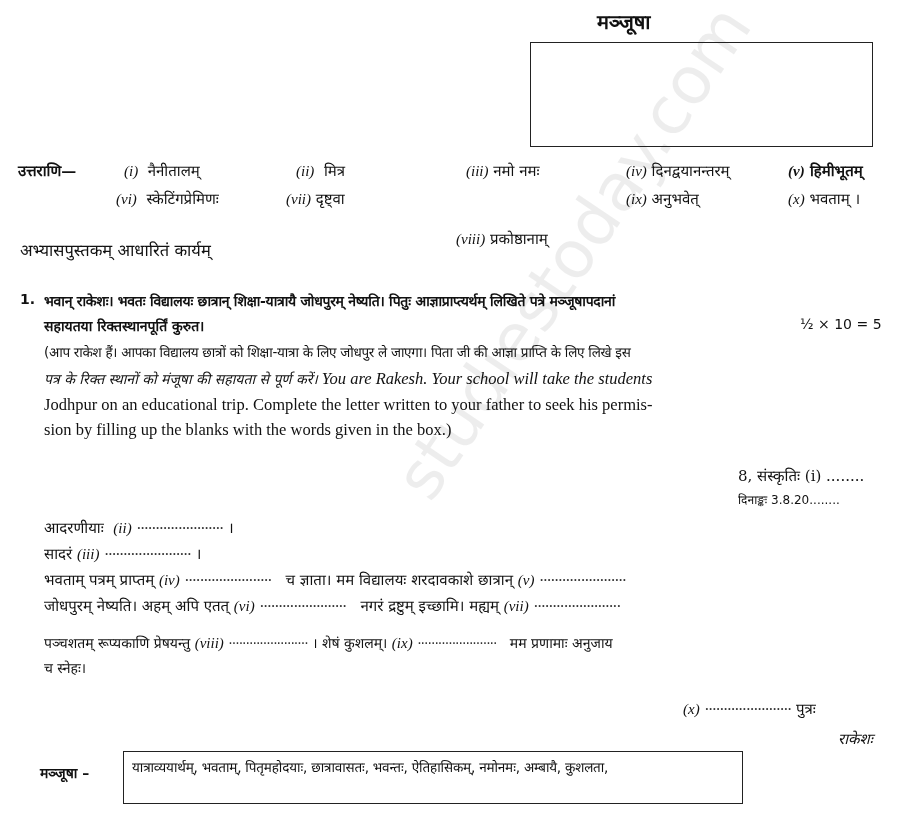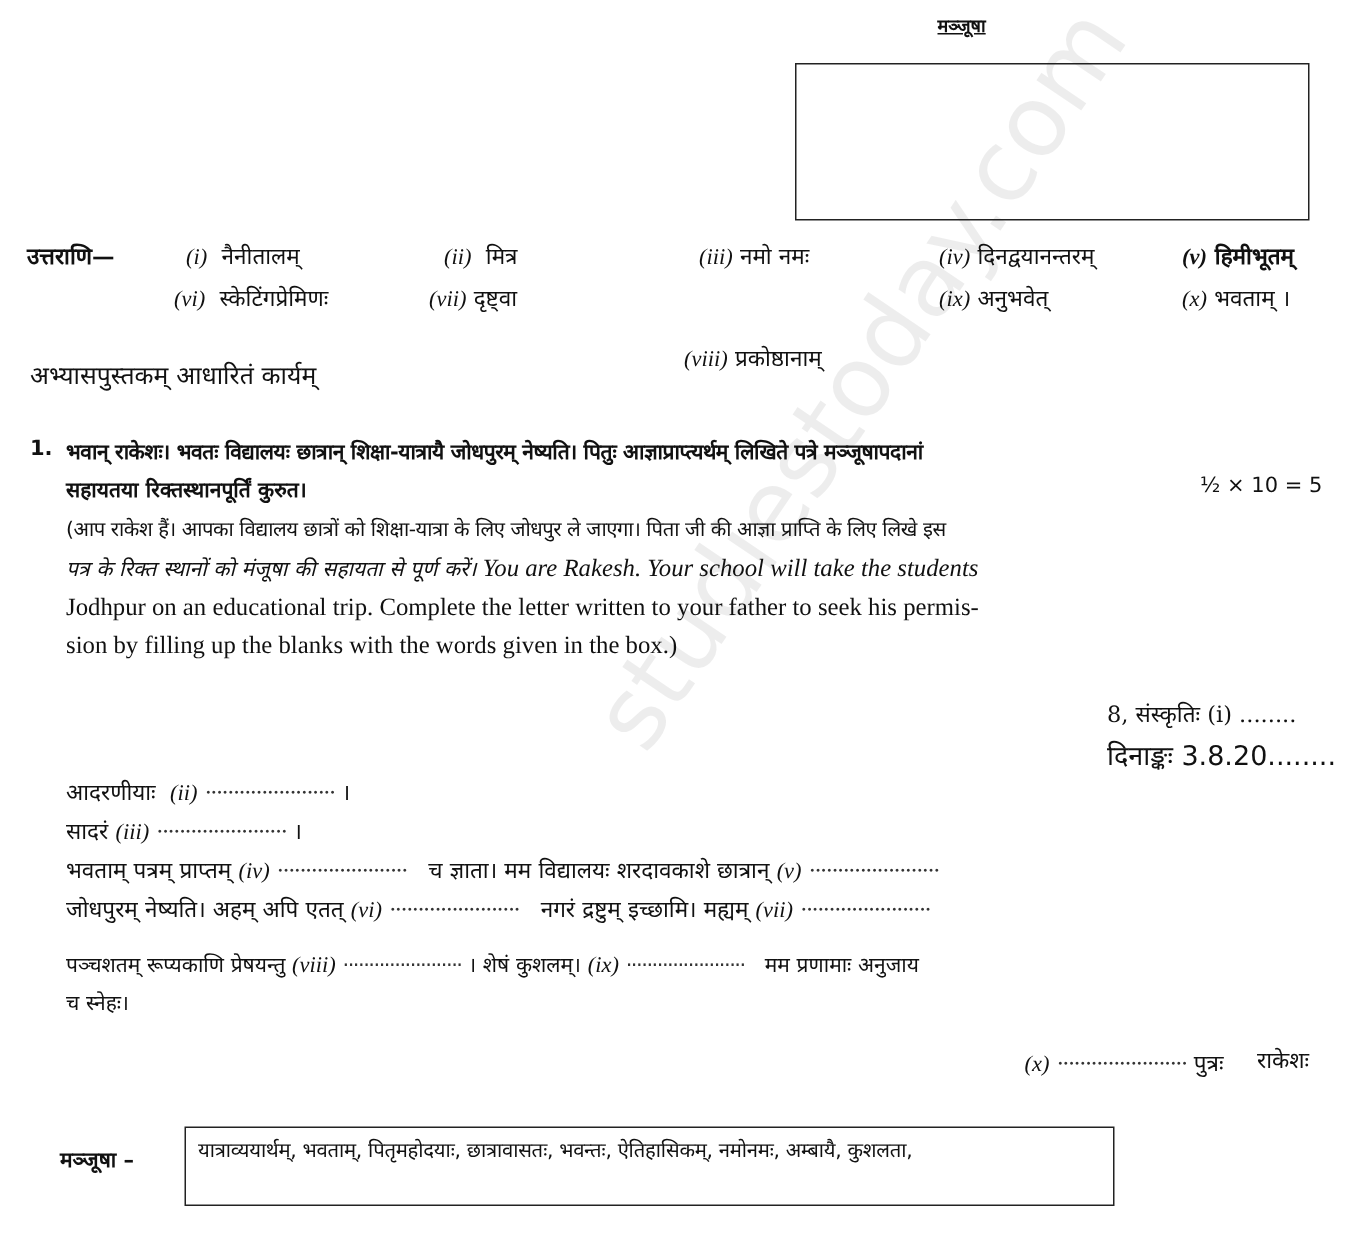--- a/index.html
+++ b/index.html
@@ -21,21 +21,21 @@
     transform: rotate(-56deg); transform-origin: left top;
     font-family: "DejaVu Sans", sans-serif; font-size: 66px;
     color: rgba(0,0,0,0.07); white-space: nowrap; pointer-events: none;
   }
 </style>
 </head>
 <body>
 
 <div class="watermark">studiestoday.com</div>
 
-<div class="abs bold" style="left:625px; top:8px; font-size:12px;text-decoration:underline;">मञ्जूषा</div>
+<div class="abs bold" style="left:597px; top:8px; font-size:20px;">मञ्जूषा</div>
 <div class="box" style="left:530px; top:42px; width:343px; height:105px;">
   <div style="padding:5px 10px; font-size:15.5px; line-height:31px;">
   </div>
 </div>
 
 <div>
   <span class="abs bold" style="left:18px; top:160px;">उत्तराणि—</span>
   <span class="abs" style="left:124px; top:160px;"><span class="roman">(i)</span>&nbsp; <span>नैनीतालम्</span></span>
   <span class="abs" style="left:296px; top:160px;"><span class="roman">(ii)</span>&nbsp; <span>मित्र</span></span>
   <span class="abs" style="left:466px; top:160px;"><span class="roman">(iii)</span> <span>नमो नमः</span></span>
@@ -57,21 +57,21 @@
 <div class="abs sans" style="left:800px; top:316px; font-size:14px;">½ × 10 = 5</div>
 
 <div class="abs sans" style="left:44px; top:343px; font-size:13.5px; letter-spacing:-0.3px;">(आप राकेश हैं। आपका विद्यालय छात्रों को शिक्षा-यात्रा के लिए जोधपुर ले जाएगा। पिता जी की आज्ञा प्राप्ति के लिए लिखे इस</div>
 <div class="abs" style="left:44px; top:369px;font-style:italic;">
   <span class="sans" style="font-size:14px;">पत्र के रिक्त स्थानों को मंजूषा की सहायता से पूर्ण करें।</span><span class="serif-en"> You are Rakesh. Your school will take the students</span>
 </div>
 <div class="abs serif-en" style="left:44px; top:395px;">Jodhpur on an educational trip. Complete the letter written to your father to seek his permis-</div>
 <div class="abs serif-en" style="left:44px; top:420px;">sion by filling up the blanks with the words given in the box.)</div>
 
 <div class="abs" style="left:738px; top:465px;">8, संस्कृतिः (i) ........</div>
-<div class="abs sans" style="left:738px; top:491px; font-size:18px;">दिनाङ्कः 3.8.20........</div>
+<div class="abs sans" style="left:738px; top:491px; font-size:12px;">दिनाङ्कः 3.8.20........</div>
 
 <div class="abs" style="left:44px; top:517px;">
   <span>आदरणीयाः</span>&nbsp; <span class="roman">(ii)</span> <span class="dots">·······················</span> ।
 </div>
 <div class="abs" style="left:44px; top:543px;">
   <span>सादरं</span> <span class="roman">(iii)</span> <span class="dots">·······················</span> ।
 </div>
 <div class="abs" style="left:44px; top:569px;">
   <span>भवताम् पत्रम् प्राप्तम्</span> <span class="roman">(iv)</span> <span class="dots">·······················</span>&nbsp;&nbsp; <span>च ज्ञाता। मम विद्यालयः शरदावकाशे छात्रान्</span> <span class="roman">(v)</span> <span class="dots">·······················</span>
 </div>
@@ -79,20 +79,20 @@
   <span>जोधपुरम् नेष्यति। अहम् अपि एतत्</span> <span class="roman">(vi)</span> <span class="dots">·······················</span>&nbsp;&nbsp; <span>नगरं द्रष्टुम् इच्छामि। मह्यम्</span> <span class="roman">(vii)</span> <span class="dots">·······················</span>
 </div>
 <div class="abs sans" style="left:44px; top:633px; font-size:14px;">
   <span>पञ्चशतम् रूप्यकाणि प्रेषयन्तु</span> <span class="roman" style="font-size:15px;">(viii)</span> <span class="dots">·······················</span> <span>। शेषं कुशलम्।</span> <span class="roman" style="font-size:15px;">(ix)</span> <span class="dots">·······················</span>&nbsp;&nbsp; <span>मम प्रणामाः अनुजाय</span>
 </div>
 <div class="abs sans" style="left:44px; top:658px; font-size:14px;">च स्नेहः।</div>
 
 <div class="abs" style="left:683px; top:698px;">
   <span class="roman">(x)</span> <span class="dots">·······················</span> <span>पुत्रः</span>
 </div>
-<div class="abs" style="left:838px; top:696px;">राकेशः</div>
+<div class="abs" style="left:838px; top:728px;font-style:italic;">राकेशः</div>
 
 <div class="abs sans bold" style="left:40px; top:763px; font-size:14px;">मञ्जूषा –</div>
 <div class="box" style="left:123px; top:751px; width:620px; height:53px;">
   <div class="sans" style="padding:4px 8px; font-size:13.5px; line-height:22px; letter-spacing:-0.2px;">
     <div>यात्राव्ययार्थम्, भवताम्, पितृमहोदयाः, छात्रावासतः, भवन्तः, ऐतिहासिकम्, नमोनमः, अम्बायै, कुशलता,</div>
   </div>
 </div>
 
 </body></html>

